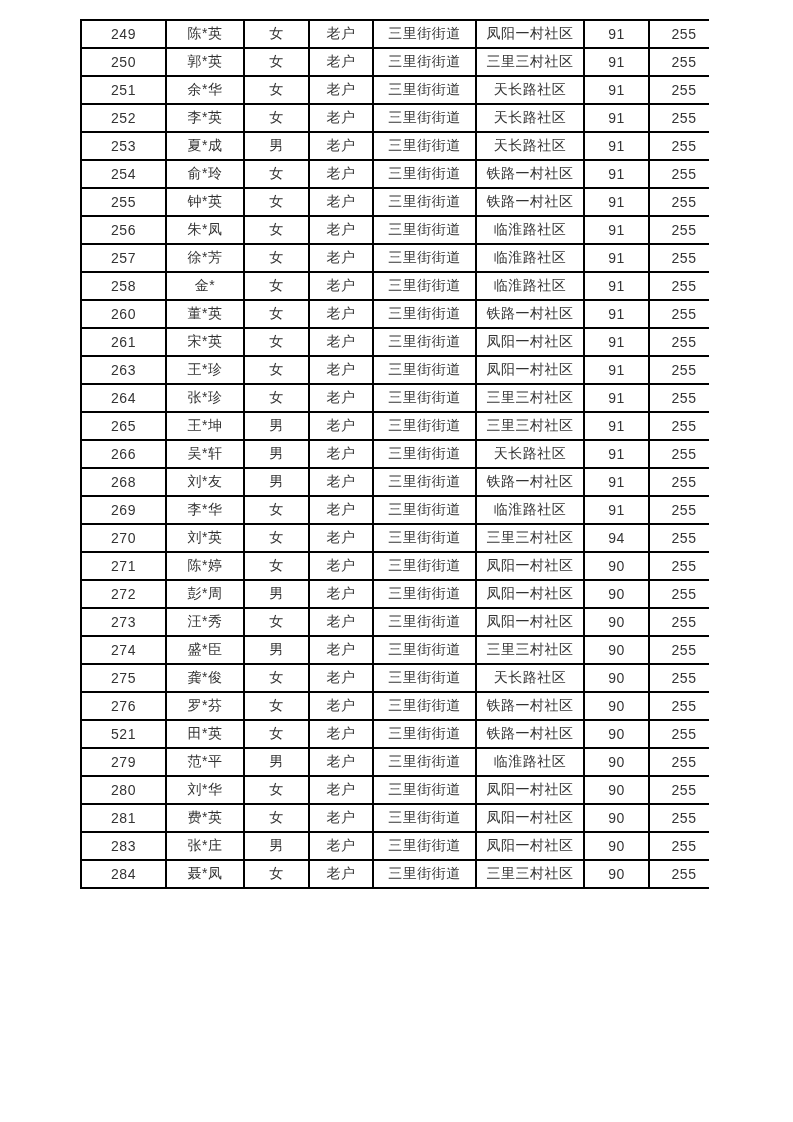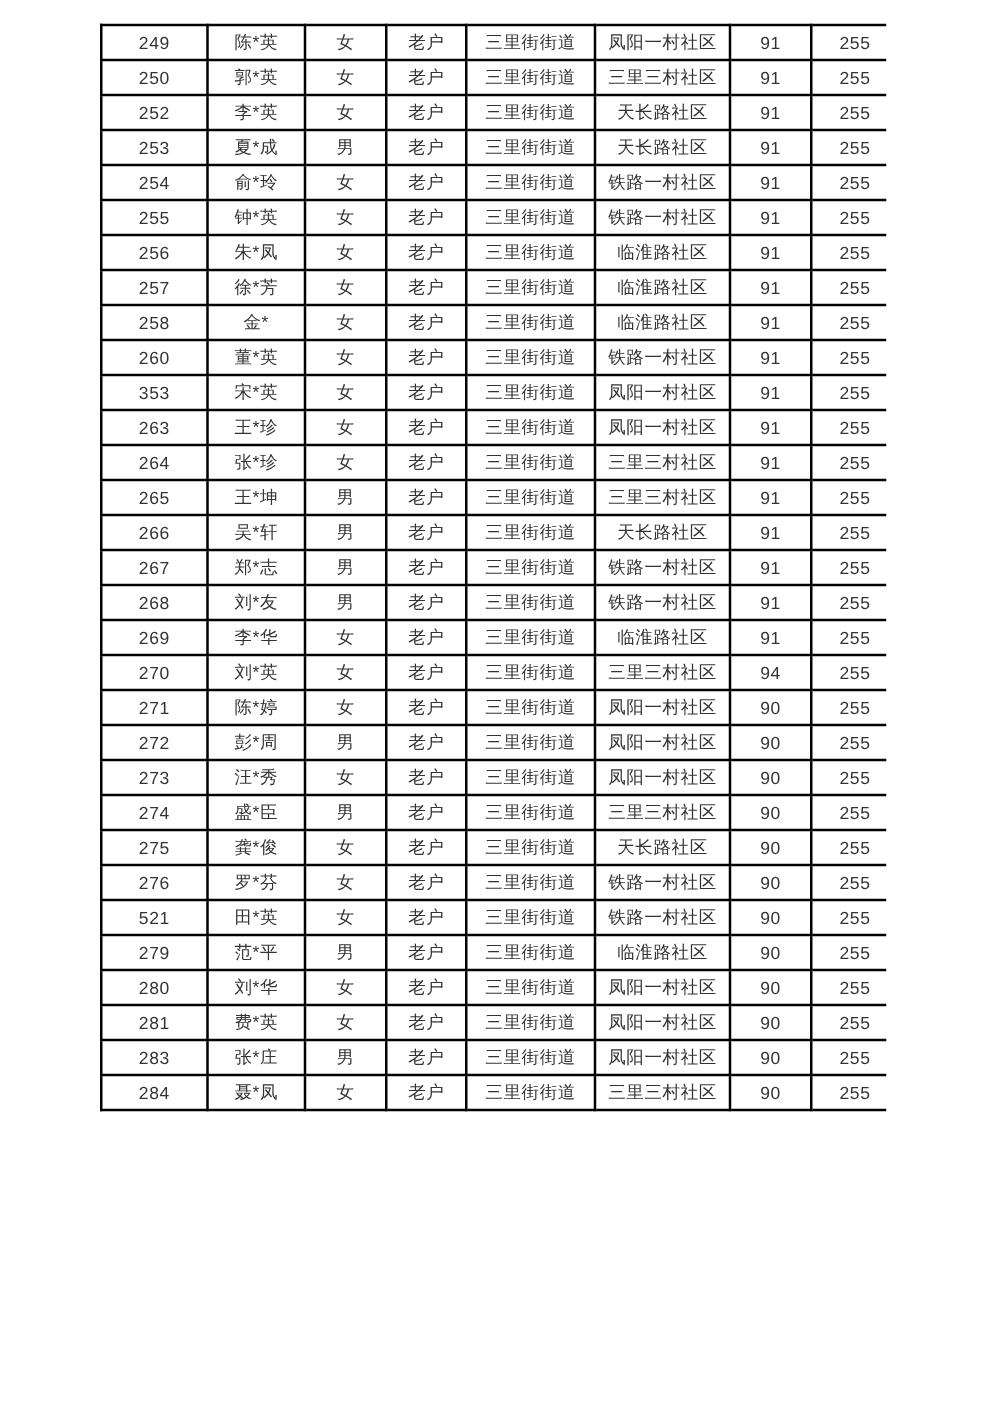--- a/index.html
+++ b/index.html
@@ -74,20 +74,30 @@
           <td>250</td>
           <td>郭*英</td>
           <td>女</td>
           <td>老户</td>
           <td>三里街街道</td>
           <td>三里三村社区</td>
           <td>91</td>
           <td>255</td>
         </tr>
         <tr>
+          <td>251</td>
+          <td>余*华</td>
+          <td>女</td>
+          <td>老户</td>
+          <td>三里街街道</td>
+          <td>天长路社区</td>
+          <td>91</td>
+          <td>255</td>
+        </tr>
+        <tr>
           <td>252</td>
           <td>李*英</td>
           <td>女</td>
           <td>老户</td>
           <td>三里街街道</td>
           <td>天长路社区</td>
           <td>91</td>
           <td>255</td>
         </tr>
         <tr>
@@ -154,21 +164,21 @@
           <td>260</td>
           <td>董*英</td>
           <td>女</td>
           <td>老户</td>
           <td>三里街街道</td>
           <td>铁路一村社区</td>
           <td>91</td>
           <td>255</td>
         </tr>
         <tr>
-          <td>353</td>
+          <td>261</td>
           <td>宋*英</td>
           <td>女</td>
           <td>老户</td>
           <td>三里街街道</td>
           <td>凤阳一村社区</td>
           <td>91</td>
           <td>255</td>
         </tr>
         <tr>
           <td>263</td>
@@ -200,30 +210,20 @@
           <td>91</td>
           <td>255</td>
         </tr>
         <tr>
           <td>266</td>
           <td>吴*轩</td>
           <td>男</td>
           <td>老户</td>
           <td>三里街街道</td>
           <td>天长路社区</td>
-          <td>91</td>
-          <td>255</td>
-        </tr>
-        <tr>
-          <td>267</td>
-          <td>郑*志</td>
-          <td>男</td>
-          <td>老户</td>
-          <td>三里街街道</td>
-          <td>铁路一村社区</td>
           <td>91</td>
           <td>255</td>
         </tr>
         <tr>
           <td>268</td>
           <td>刘*友</td>
           <td>男</td>
           <td>老户</td>
           <td>三里街街道</td>
           <td>铁路一村社区</td>

